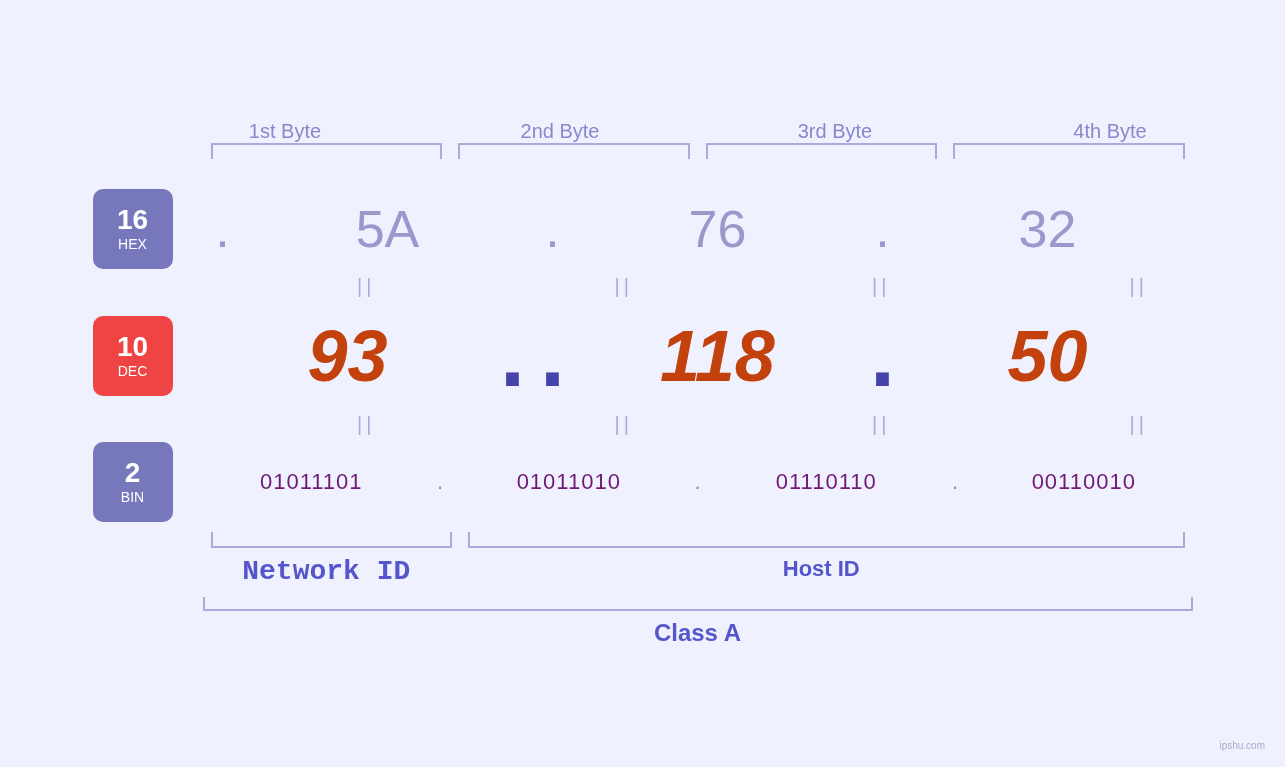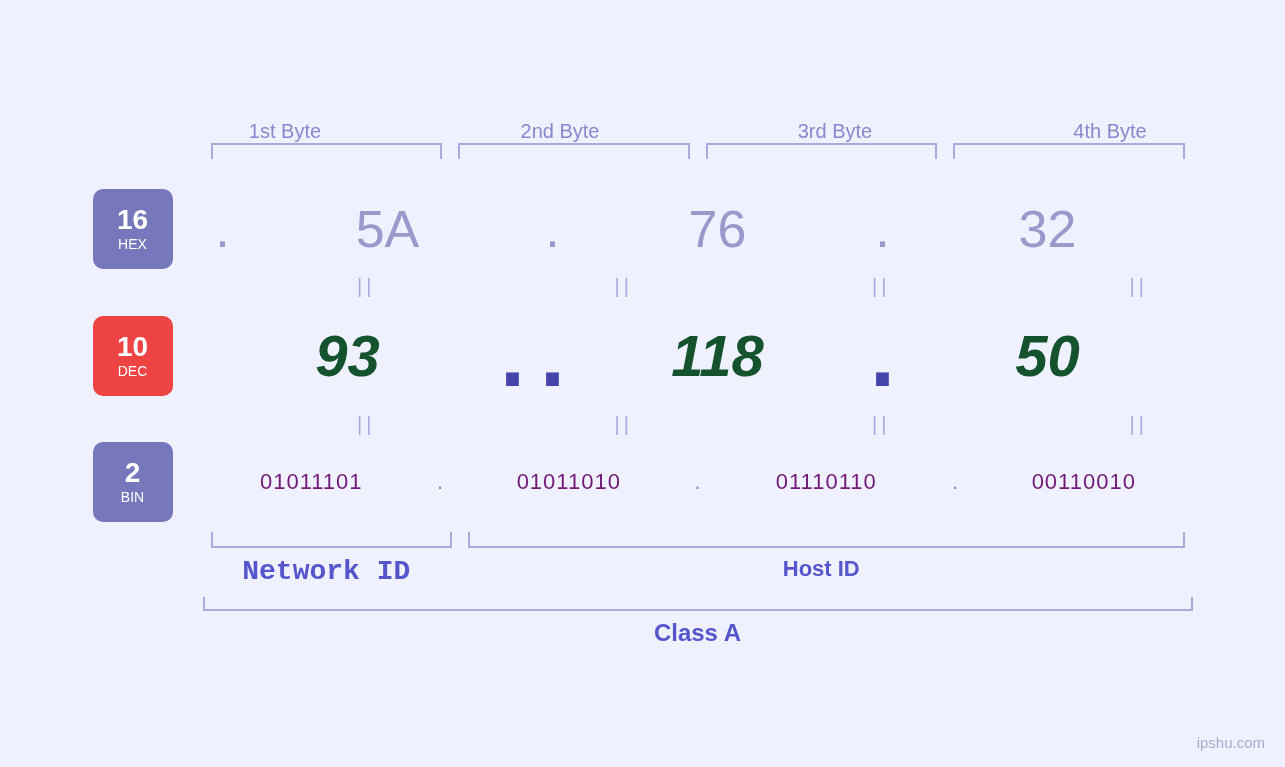--- a/index.html
+++ b/index.html
@@ -114,22 +114,22 @@
       font-weight: normal;
     }
 
     .hex-dot {
       color: #9999cc;
       font-size: 52px;
     }
 
     
     .dec-value {
-      color: #14532d;
-      font-size: 58px;
+      color: #c2410c;
+      font-size: 72px;
       font-weight: bold;
       font-style: italic;
     }
 
     .dec-dot {
       color: #4444aa;
       font-size: 90px;
       font-weight: bold;
     }
 
@@ -238,21 +238,21 @@
       font-weight: bold;
       margin-top: 8px;
     }
 
     
     .watermark {
       position: absolute;
       bottom: 16px;
       right: 20px;
       color: #aaaacc;
-      font-size: 15px;
+      font-size: 10px;
     }
 
     
     .dot-col {
       width: 40px;
       flex-shrink: 0;
       text-align: center;
     }
 
     

